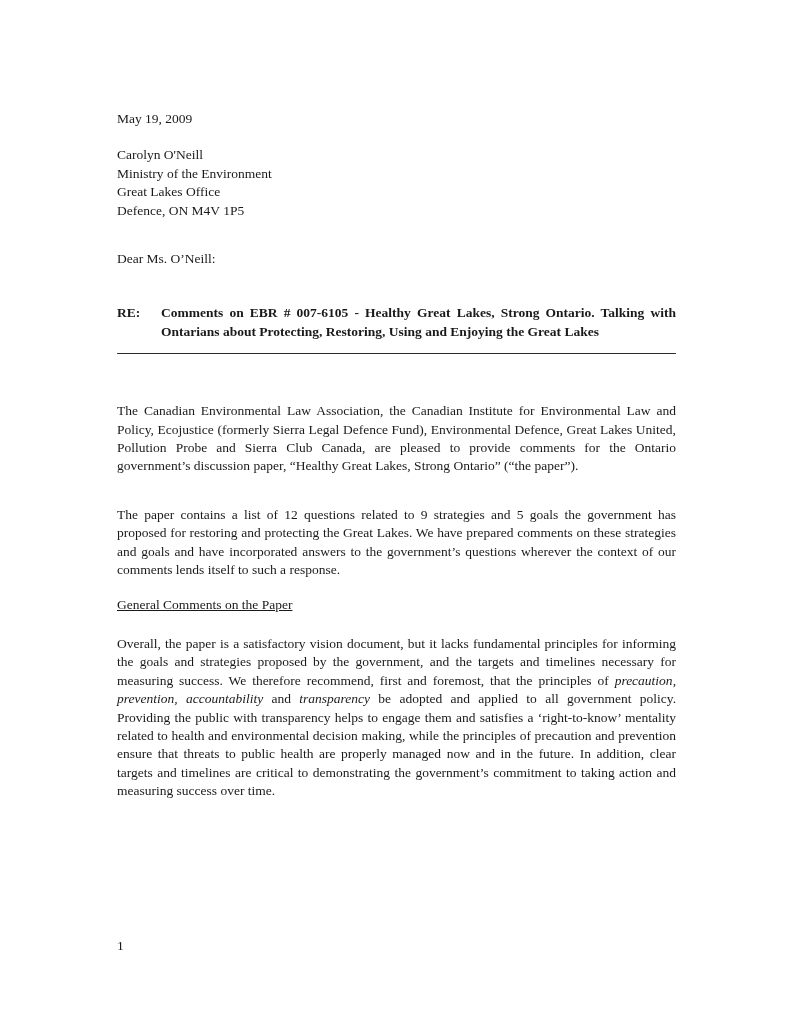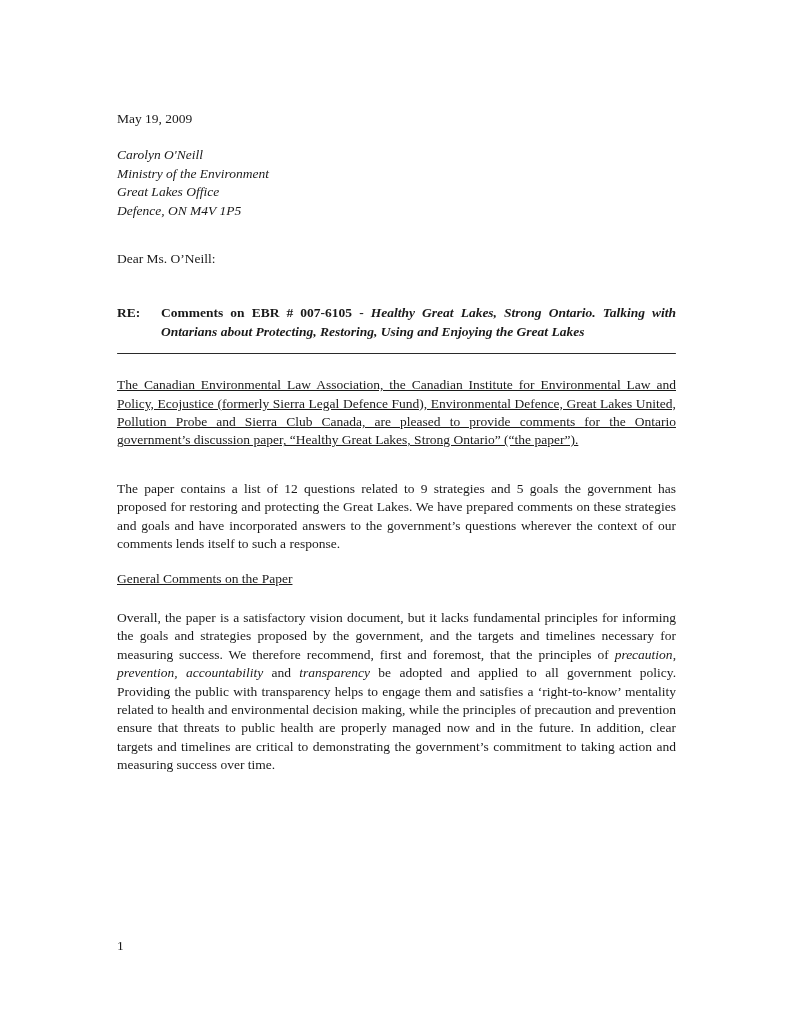--- a/index.html
+++ b/index.html
@@ -11,43 +11,43 @@
     background: #ffffff;
     font-family: "Liberation Serif", "DejaVu Serif", serif;
     color: #1a1a1a;
     overflow: hidden;
   }
   .content {
     padding: 110px 115px 0 117px;
     font-size: 13.5px;
     line-height: 18.4px;
   }
-  .addr-block { margin-top: 18px; font-style: italic; }
+  .addr-block { margin-top: 18px; }
   .salutation { margin-top: 30px; }
   .re-block {
     margin-top: 36px;
     position: relative;
     padding-left: 44px;
     font-weight: bold;
   }
   .re-label {
     position: absolute;
     left: 0;
     top: 0;
   }
   .re-text { text-align: justify; }
-  .re-italic { font-style: italic; }
+  .re-italic { }
   .rule {
     margin-top: 12px;
     border: none;
     border-top: 1.8px solid #2a2a2a;
     width: 100%;
   }
   p.body-par { text-align: justify; }
-  .p1 { margin-top: 22px; text-decoration: underline; }
+  .p1 { margin-top: 48px; }
   .p2 { margin-top: 30px; }
   .heading {
     margin-top: 16px;
     font-weight: normal;
     text-decoration: underline;
     font-size: 13.5px;
   }
   .p3 { margin-top: 21px; }
   .ital { font-style: italic; }
   .page-number {

